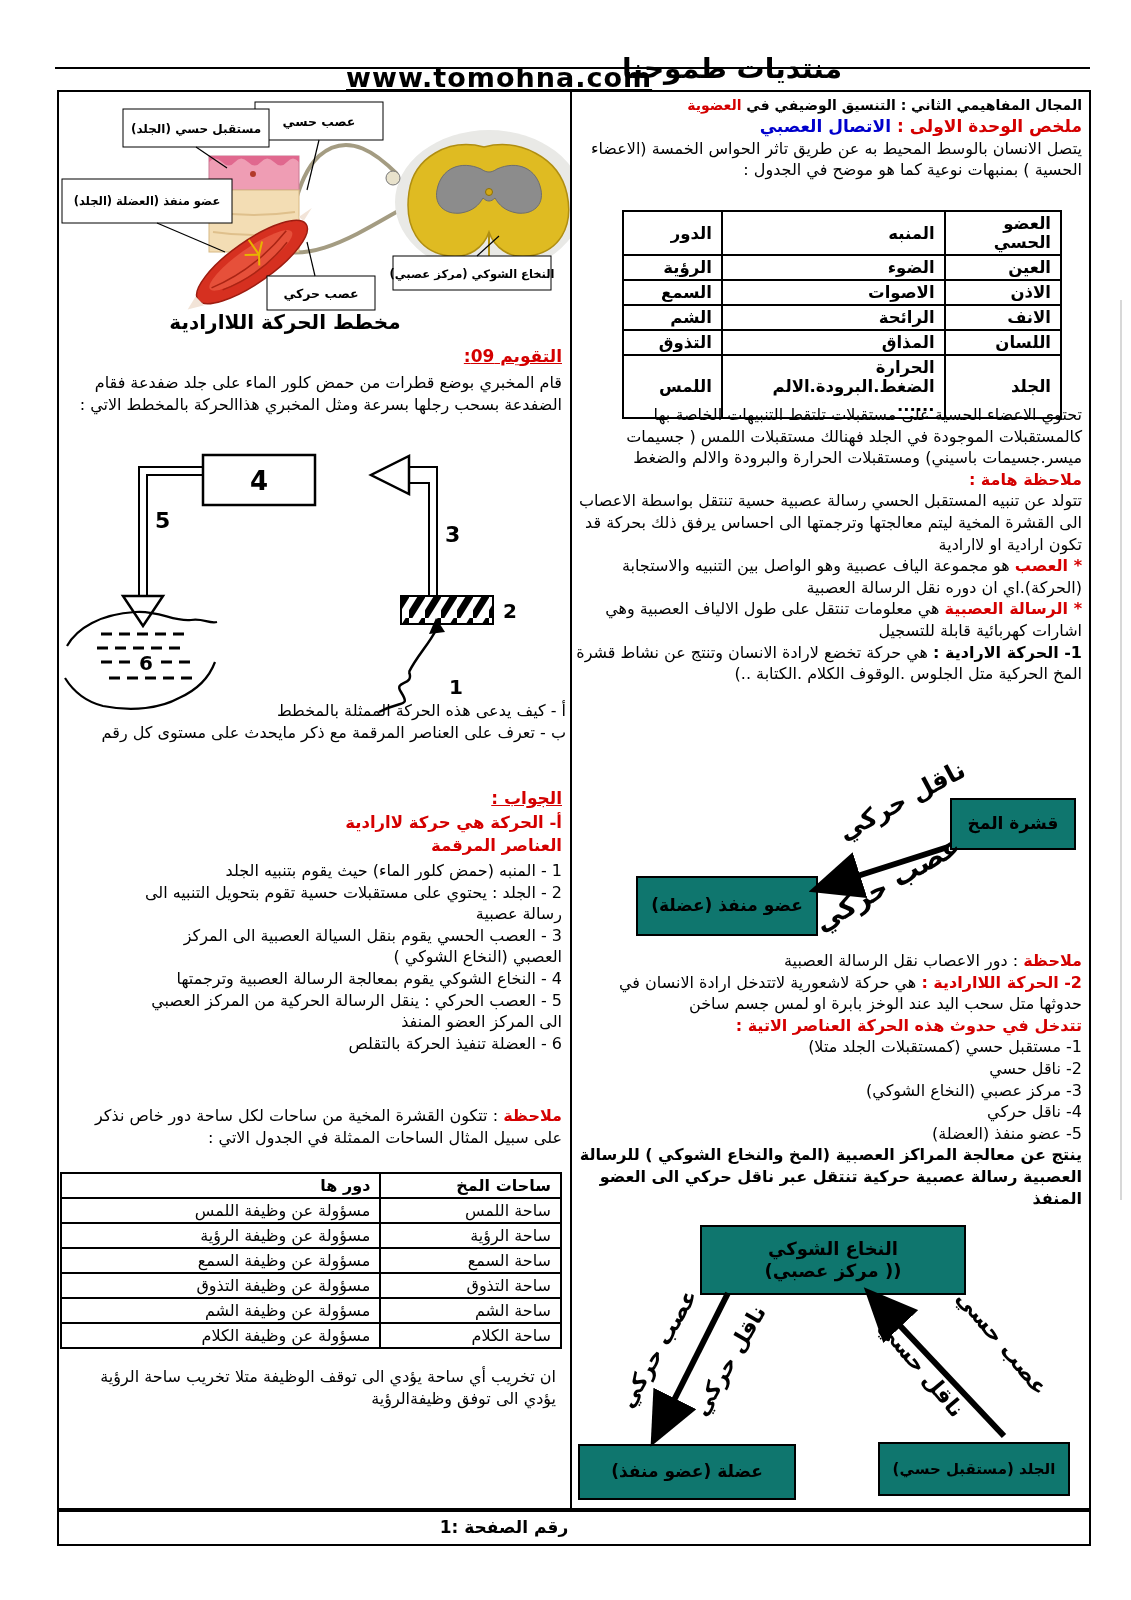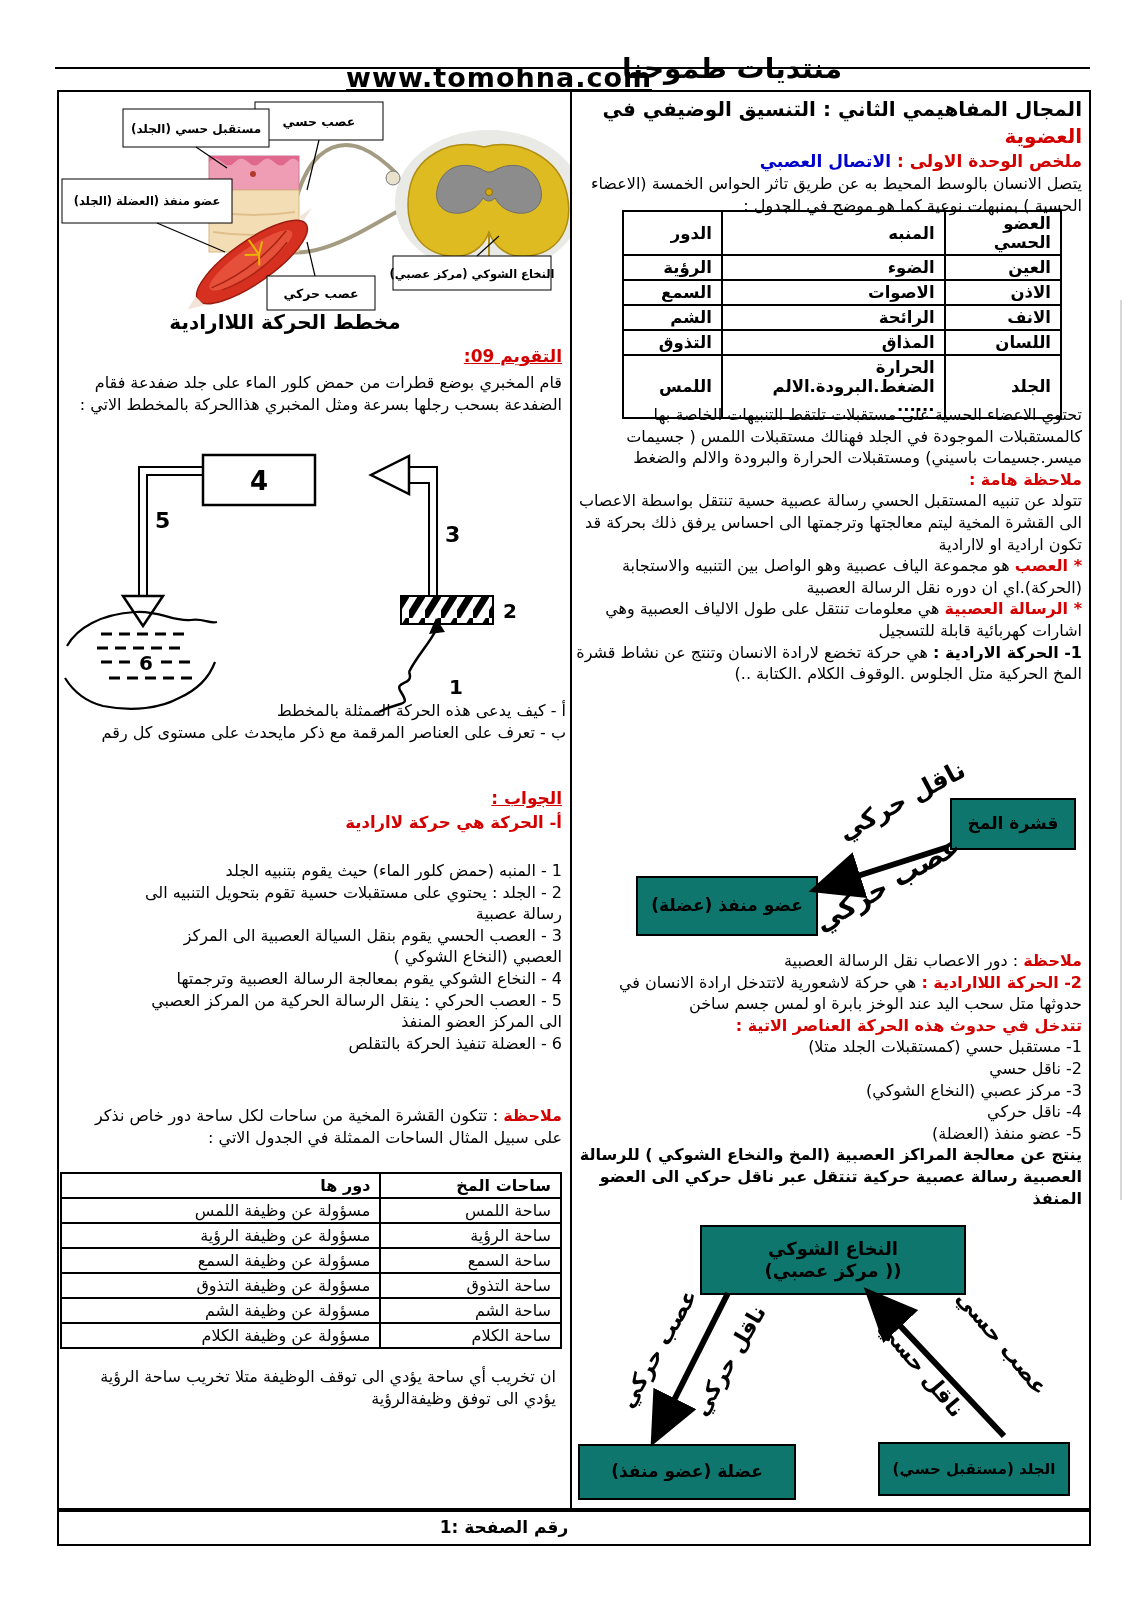--- a/index.html
+++ b/index.html
@@ -39,21 +39,21 @@
 
   <div class="abs" style="left:55px;top:67px;width:1035px;height:2px;background:#000;"></div>
   <div class="abs bold rtl nowrap" style="left:622px;top:52px;font-size:28px;">منتديات طموحنا</div>
   <a class="abs bold nowrap" style="left:346px;top:62px;font-size:27px;color:#000000;text-decoration:underline;letter-spacing:1px;">www.tomohna.com</a>
 
   <div class="abs frame" style="left:57px;top:90px;width:1030px;height:1418px;"></div>
   <div class="abs" style="left:570px;top:90px;width:2px;height:1418px;background:#000;"></div>
   <div class="abs" style="left:1120px;top:300px;width:2px;height:900px;background:#d8d8d8;"></div>
 
   <div class="abs rtl" style="left:576px;top:96px;width:506px;">
-    <div class="para-lg" style="font-size:20px;"><span class="bold">المجال المفاهيمي الثاني : التنسيق الوضيفي في </span><span class="bold red">العضوية</span></div>
+    <div class="para-lg" style="font-size:14px;"><span class="bold">المجال المفاهيمي الثاني : التنسيق الوضيفي في </span><span class="bold red">العضوية</span></div>
     <div class="para-lg" style="font-size:17px;"><span class="bold red">ملخص الوحدة الاولى :  </span><span class="bold blue">الاتصال العصبي</span></div>
     <div class="para">يتصل الانسان بالوسط المحيط به عن طريق تاثر الحواس الخمسة (الاعضاء الحسية ) بمنبهات نوعية كما هو موضح في الجدول  :</div>
   </div>
 
   <table class="doc senses abs" style="left:622px;top:210px;width:440px;">
     <tbody>
         <tr>
       <th style="width:118px;">العضو الحسي</th>
       <th style="width:225px;">المنبه</th>
       <th style="width:93px;">الدور</th>
@@ -232,20 +232,21 @@
     <text x="82" y="220" font-size="20" font-weight="bold">6</text>
   </svg>
 
   <div class="abs rtl bold red underline" style="left:64px;top:788px;width:498px;font-size:17px;">الجواب :</div>
 
   <div class="abs rtl para" style="left:64px;top:700px;width:492px;padding-left:10px;">
     <div style="padding-left:40px;">أ -  كيف يدعى هذه الحركة الممثلة بالمخطط</div>
     <div>ب - تعرف على العناصر المرقمة مع ذكر  مايحدث على مستوى كل رقم</div>
   </div>
   <div class="abs rtl bold red" style="left:64px;top:813px;width:498px;font-size:16.5px;">أ- الحركة هي حركة لاارادية</div>
+  <div class="abs rtl bold red" style="left:64px;top:836px;width:498px;font-size:16.5px;">العناصر المرقمة</div>
 
   <div class="abs rtl para" style="left:64px;top:860px;width:498px;">
     <div style="padding-left:80px;">1 - المنبه (حمض كلور الماء) حيث يقوم بتنبيه الجلد</div>
     <div style="padding-left:80px;">2 - الجلد : يحتوي على مستقبلات حسية تقوم بتحويل التنبيه الى رسالة عصبية</div>
     <div style="padding-left:80px;">3 - العصب الحسي يقوم بنقل السيالة العصبية الى المركز العصبي (النخاع الشوكي )</div>
     <div style="padding-left:80px;">4 - النخاع الشوكي يقوم بمعالجة الرسالة العصبية وترجمتها</div>
     <div style="padding-left:80px;">5 - العصب الحركي : ينقل الرسالة الحركية من المركز العصبي الى المركز العضو المنفذ</div>
     <div style="padding-left:80px;">6 - العضلة تنفيذ الحركة بالتقلص</div>
   </div>
 

